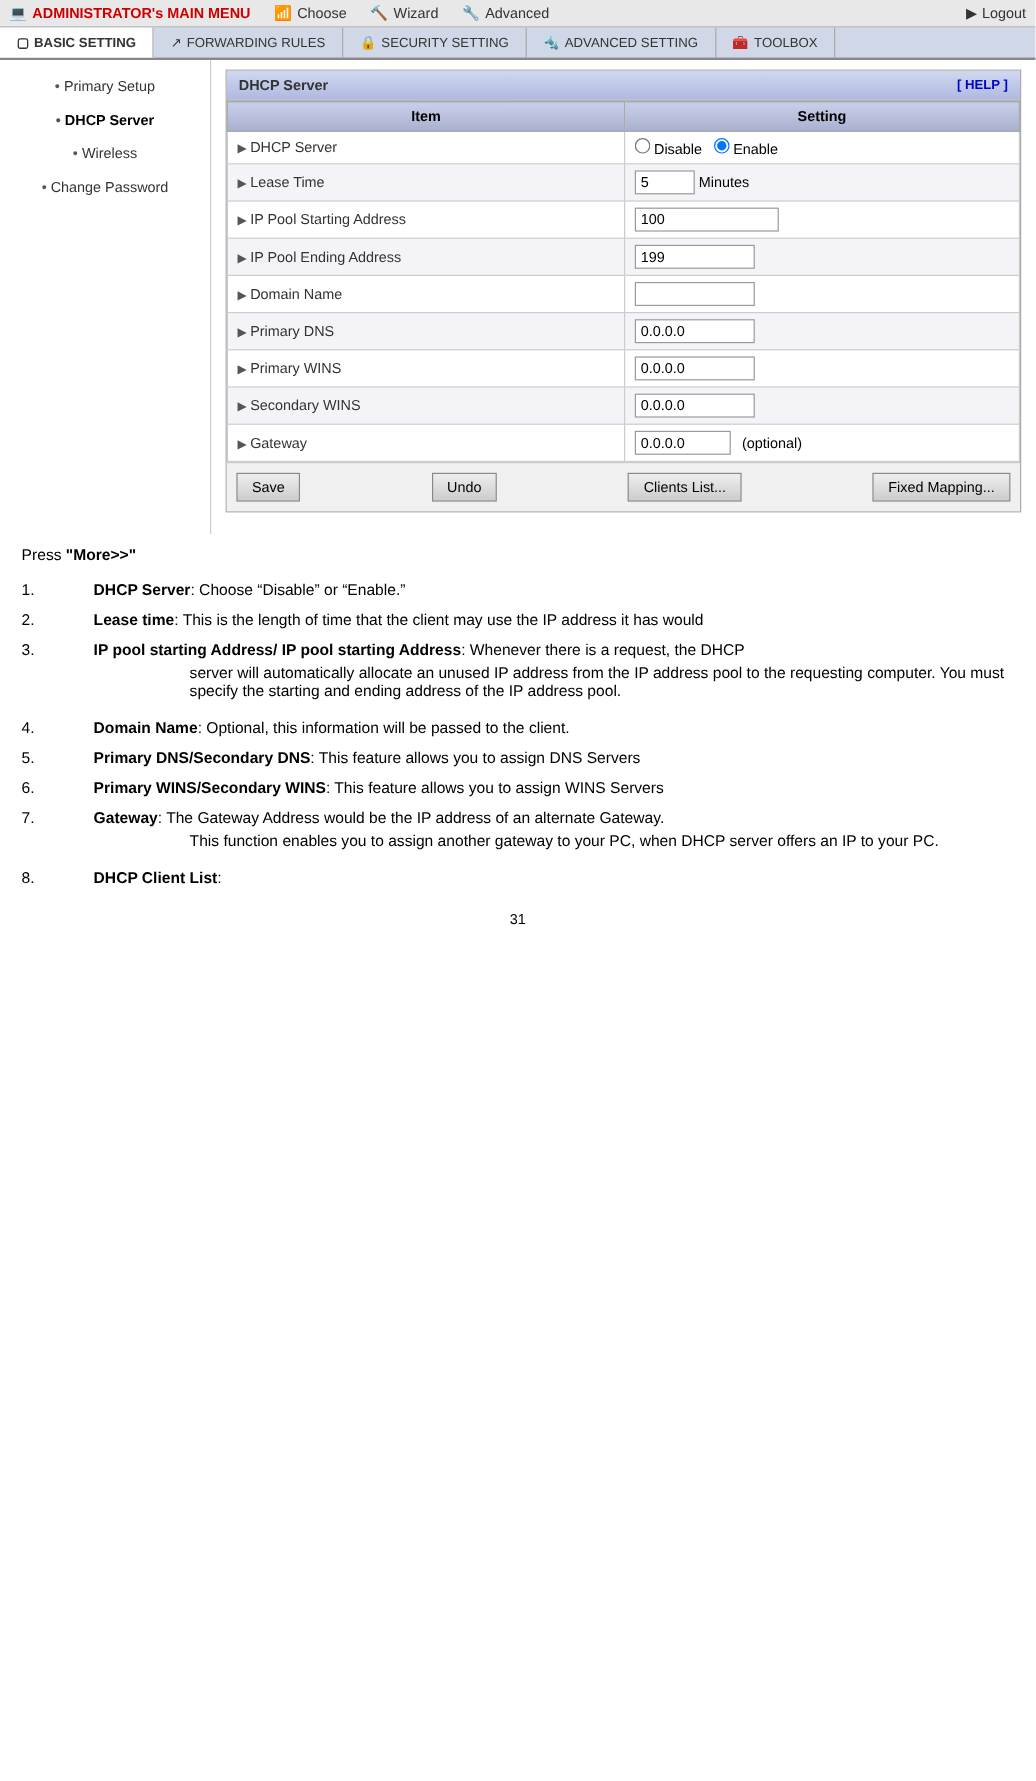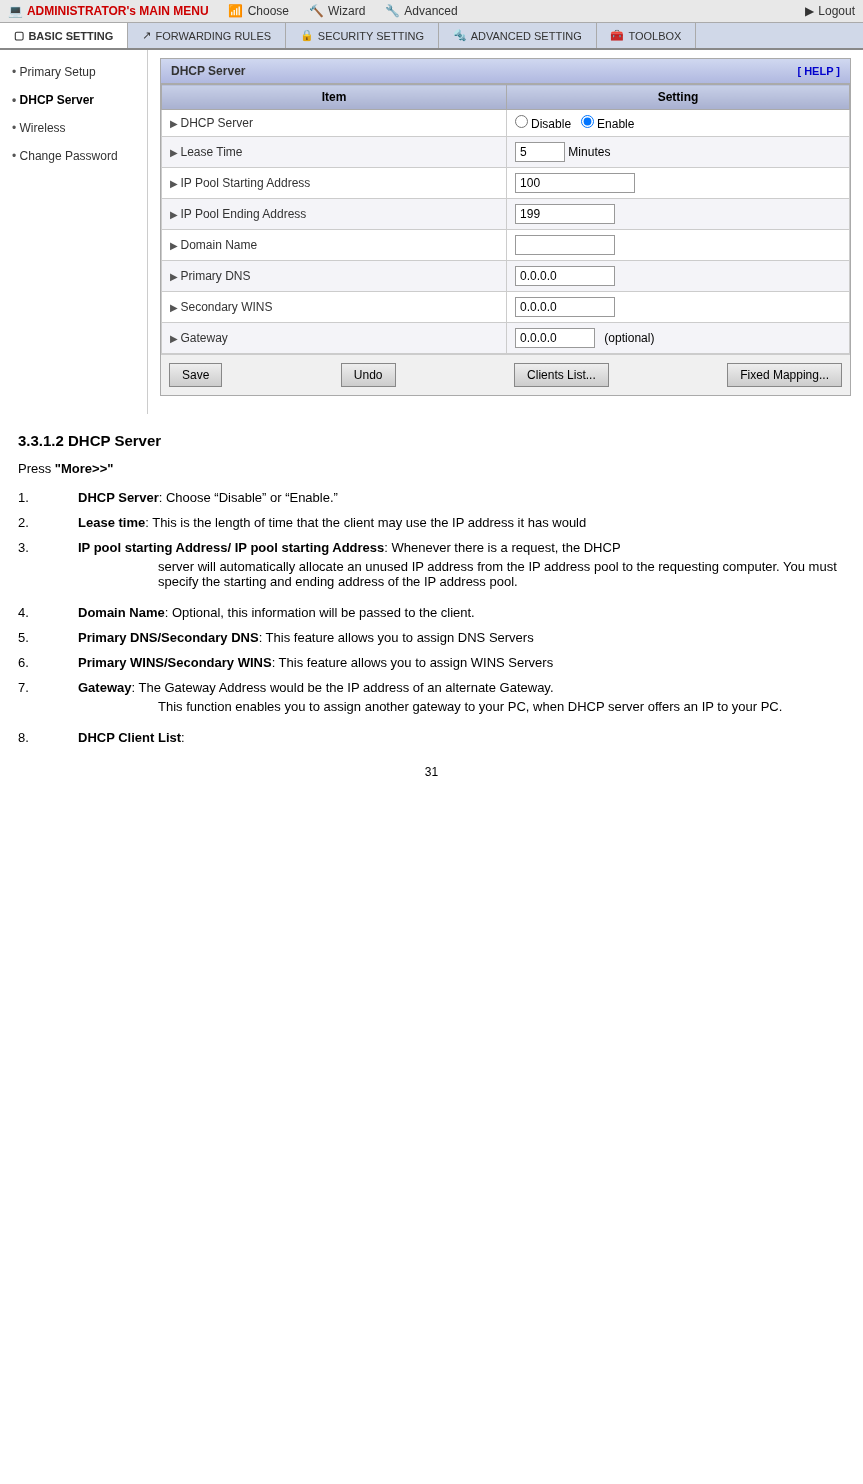--- a/index.html
+++ b/index.html
@@ -13,21 +13,21 @@
 
     
     .sub-nav { display: flex; align-items: center; background: #d0d8e8; border-bottom: 2px solid #888; padding: 0; }
     .sub-nav .sub-item { display: flex; align-items: center; gap: 4px; padding: 6px 14px; font-size: 11px; color: #333; cursor: pointer; border-right: 1px solid #aaa; }
     .sub-nav .sub-item.active { background: #fff; font-weight: bold; }
 
     
     .main-layout { display: flex; }
 
     
-    .sidebar { width: 148px; background: #fff; border-right: 1px solid #ccc; padding: 8px 0; min-height: 340px; }
+    .sidebar { width: 176px; background: #fff; border-right: 1px solid #ccc; padding: 8px 0; min-height: 340px; text-align: center; }
     .sidebar-item { padding: 7px 12px; font-size: 12px; color: #333; cursor: pointer; }
     .sidebar-item::before { content: "• "; color: #555; }
     .sidebar-item.active { color: #000; font-weight: bold; }
 
     
     .content { flex: 1; padding: 8px 12px; }
 
     
     .section-box { border: 1px solid #aaa; background: #f8f8f8; margin-bottom: 10px; }
     .section-header { background: linear-gradient(to bottom, #d0d8f0, #b0b8e0); padding: 5px 10px; font-size: 12px; font-weight: bold; color: #333; display: flex; justify-content: space-between; align-items: center; border-bottom: 1px solid #aaa; }
@@ -159,41 +159,44 @@
             </tr>
             <tr>
               <td class="item-cell">Domain Name</td>
               <td><input type="text" style="width: 100px;"></td>
             </tr>
             <tr>
               <td class="item-cell">Primary DNS</td>
               <td><input type="text" value="0.0.0.0" style="width: 100px;"></td>
             </tr>
             <tr>
+              <td class="item-cell">Primary WINS</td>
+              <td><input type="text" value="0.0.0.0" style="width: 100px;"></td>
+            </tr>
+            <tr>
               <td class="item-cell">Secondary WINS</td>
               <td><input type="text" value="0.0.0.0" style="width: 100px;"></td>
             </tr>
             <tr>
               <td class="item-cell">Gateway</td>
               <td><input type="text" value="0.0.0.0" style="width: 80px;"><span style="margin-left: 6px;"> (optional)</span></td>
             </tr>
           </tbody>
       </table>
       <div class="btn-row">
         <button class="btn">Save</button>
         <button class="btn">Undo</button>
         <button class="btn">Clients List...</button>
         <button class="btn">Fixed Mapping...</button>
       </div>
     </div>
   </div>
 </div>
 
 <div style="padding: 10px 18px;">
-  <div class="page-title">3.3.1.2 DHCP Server</div>
   <div class="press-line">
     Press <strong>"More&gt;&gt;"</strong>
   </div>
   <ol class="doc-list" id="doc-list">
   <li>
         <span class="num">1.</span>
         <div class="item-content"><span class="label">DHCP Server</span><span>: Choose “Disable” or “Enable.”</span></div>
       </li>
       <li>
         <span class="num">2.</span>

